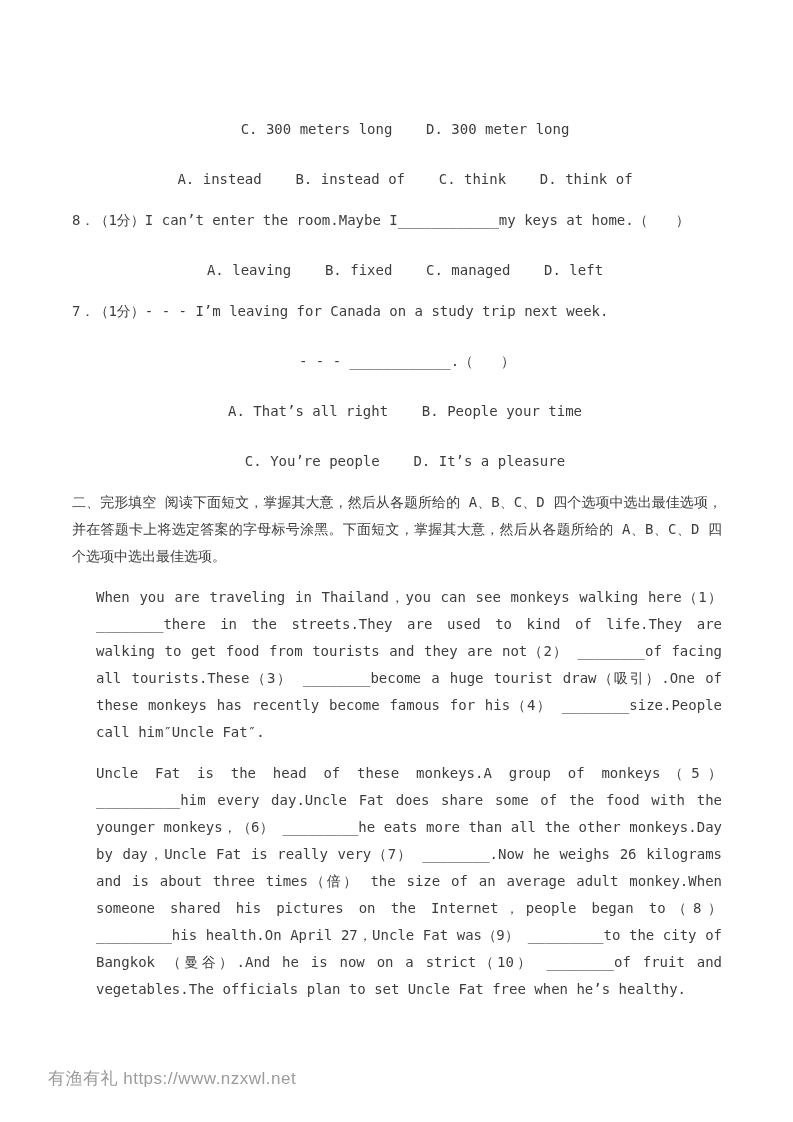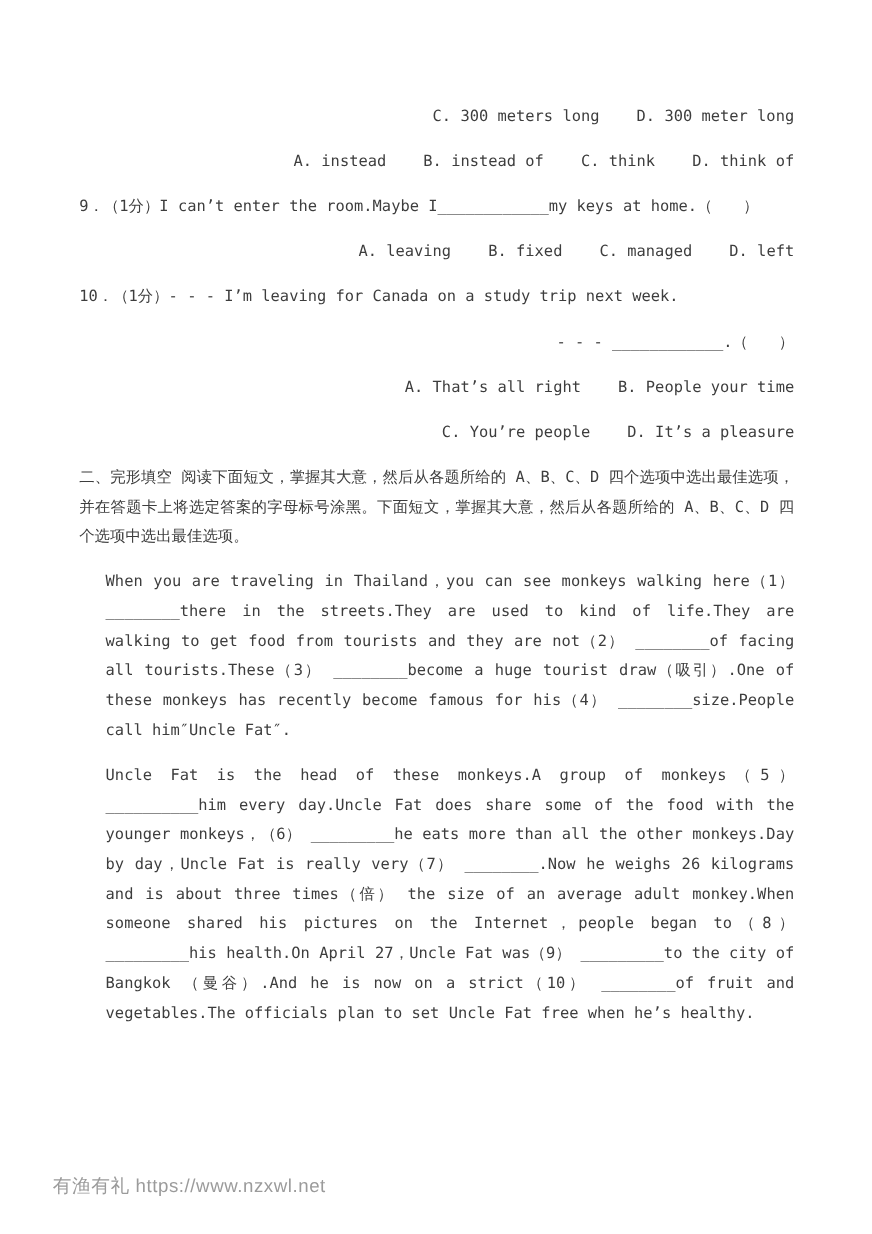--- a/index.html
+++ b/index.html
@@ -19,21 +19,22 @@
     line-height: 27px;
     color: #3d3d3d;
     overflow: hidden;
   }
   .para {
     margin: 0 0 14px 0;
     white-space: pre-wrap;
     text-align: justify;
   }
   .para.left {
-    text-align: right;
+    text-align: center;
+    margin-top: 23px;
   }
   .indent-sm { padding-left: 16px; }
   .indent-md { padding-left: 20px; }
   .passage   { padding-left: 24px; }
   .bold      { font-weight: 400; }
   .footer {
     position: absolute;
     left: 0;
     bottom: 30px;
     width: 100%;
@@ -48,25 +49,25 @@
 </head>
 <body>
 
 <div class="page">
 
   <p class="para left indent-sm">C. 300 meters long    D. 300 meter long</p>
 
 
   <p class="para left indent-sm">A. instead    B. instead of    C. think    D. think of</p>
 
-  <p class="para">9．（1分）I can’t enter the room.Maybe I____________my keys at home.（　　）</p>
+  <p class="para">8．（1分）I can’t enter the room.Maybe I____________my keys at home.（　　）</p>
 
   <p class="para left indent-sm">A. leaving    B. fixed    C. managed    D. left</p>
 
-  <p class="para">10．（1分）- - - I’m leaving for Canada on a study trip next week.</p>
+  <p class="para">7．（1分）- - - I’m leaving for Canada on a study trip next week.</p>
 
   <p class="para left indent-md">- - - ____________.（　　）</p>
 
   <p class="para left indent-sm">A. That’s all right    B. People your time</p>
 
   <p class="para left indent-sm">C. You’re people    D. It’s a pleasure</p>
 
   <p class="para bold">二、完形填空 阅读下面短文，掌握其大意，然后从各题所给的 A、B、C、D 四个选项中选出最佳选项，并在答题卡上将选定答案的字母标号涂黑。下面短文，掌握其大意，然后从各题所给的 A、B、C、D 四个选项中选出最佳选项。</p>
 
 

